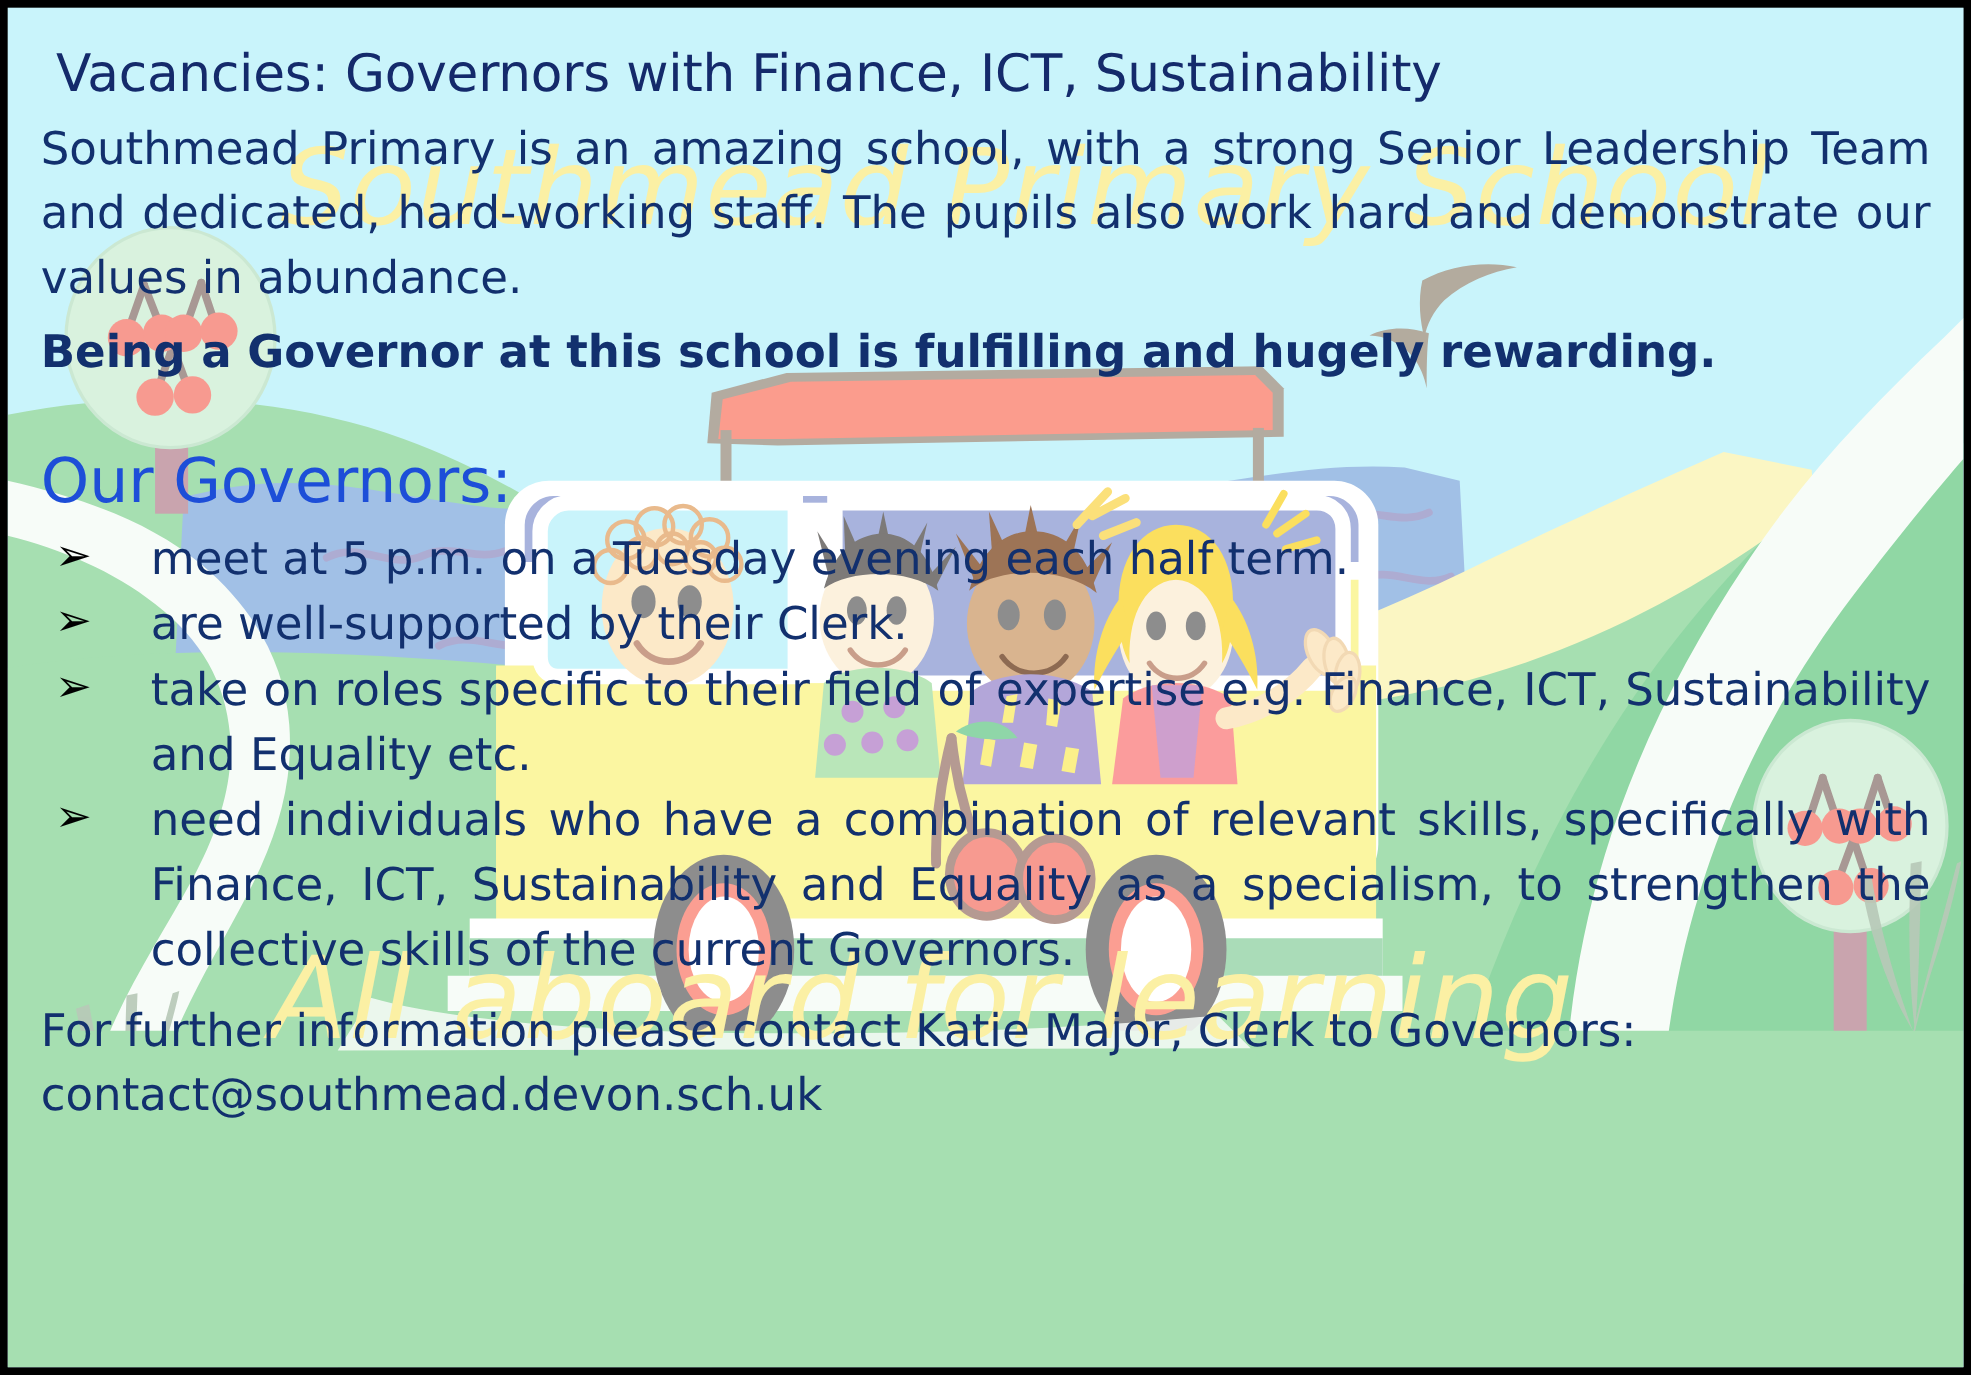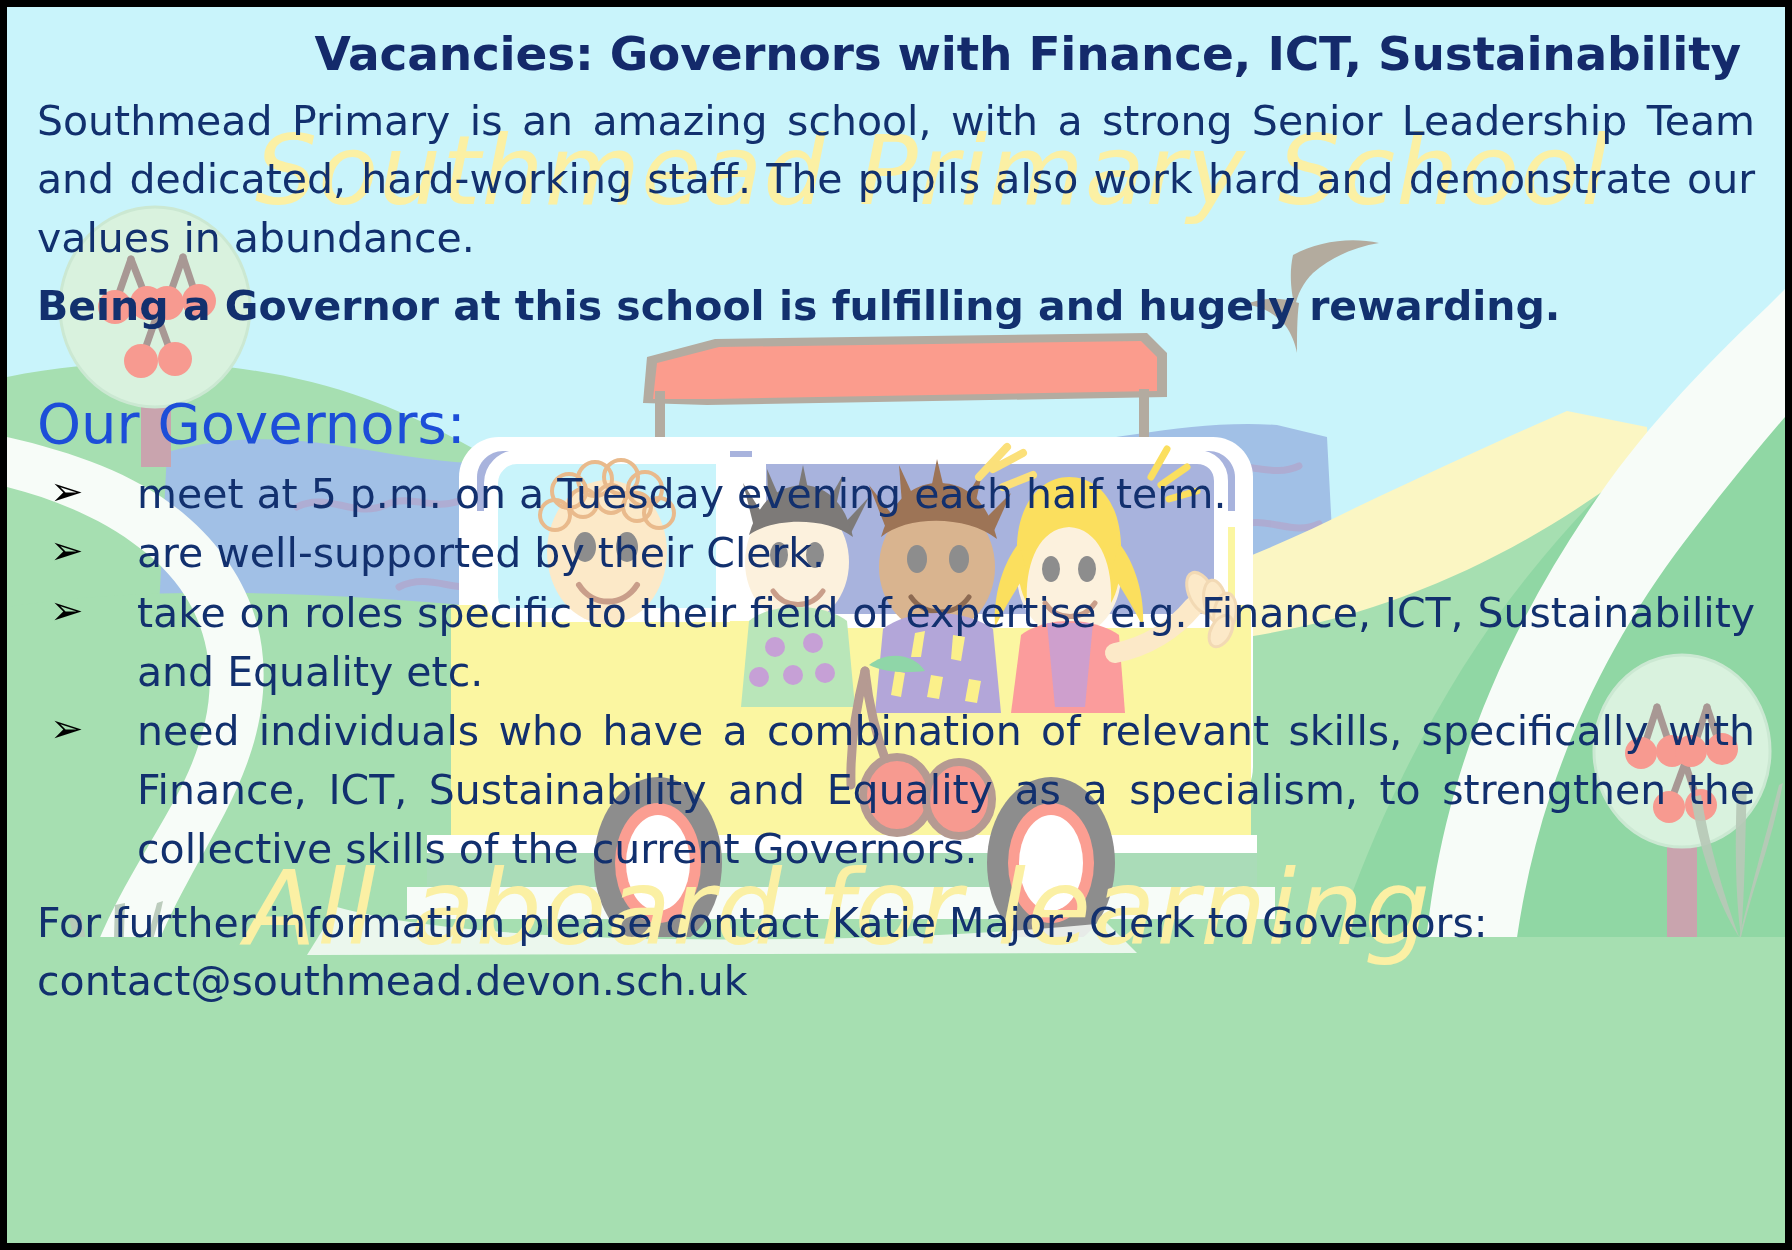--- a/index.html
+++ b/index.html
@@ -49,26 +49,26 @@
   #content{
     position:absolute;
     inset:0;
     z-index:3;
     padding:14px 26px 0 26px;
     color:#12306e;
   }
 
   #title{
     font-family:"DejaVu Sans", sans-serif;
-    font-weight:bold;
+    font-weight:normal;
     font-size:47px;
     line-height:1.16;
-    text-align:right;
+    text-align:left;
     color:#142a6b;
-    margin:6px 18px 0 18px;
+    margin:20px 18px 0 18px;
     letter-spacing:-0.2px;
   }
 
   .para{
     font-size:41px;
     line-height:1.43;
     text-align:justify;
     color:#12306e;
     margin:10px 4px 0 4px;
     font-family:"DejaVu Sans", sans-serif;

